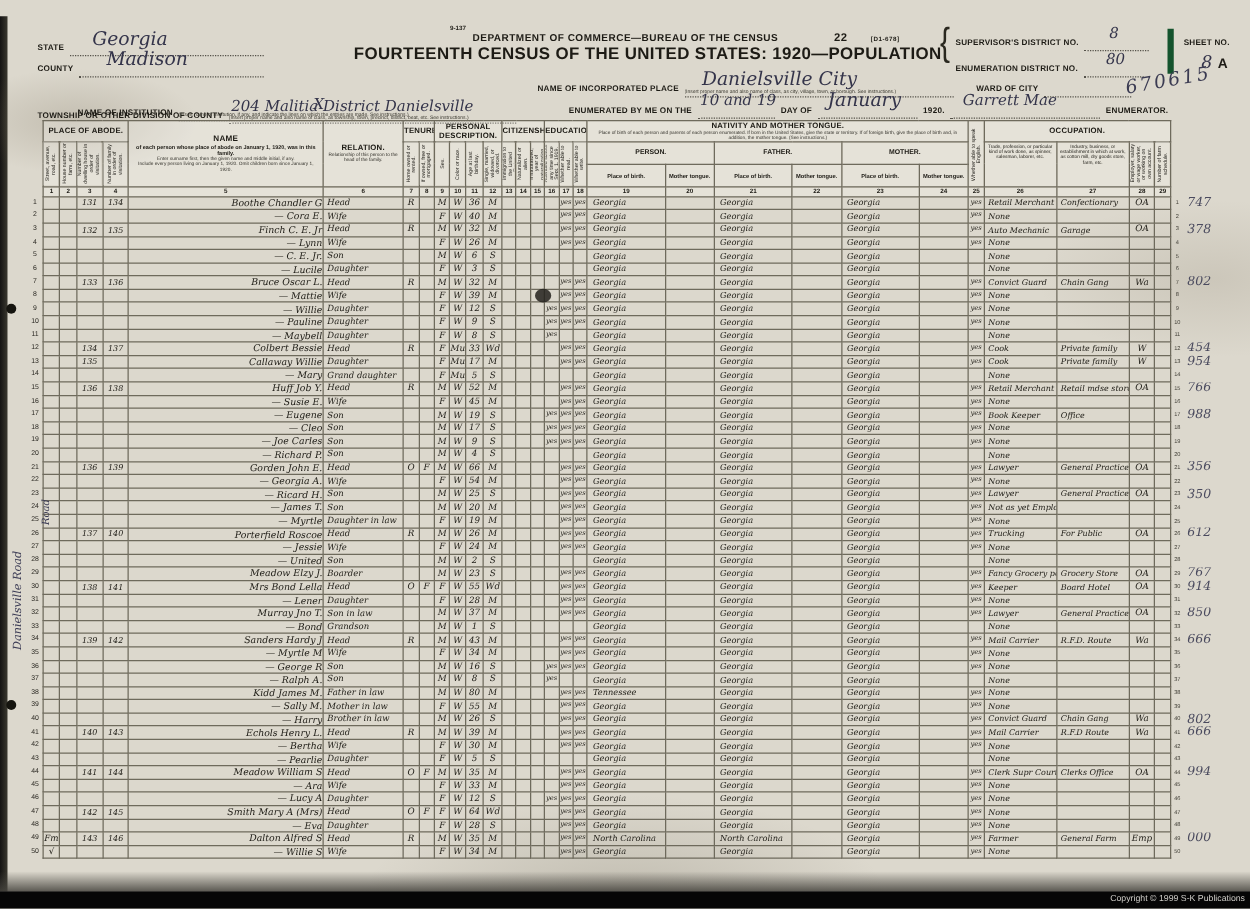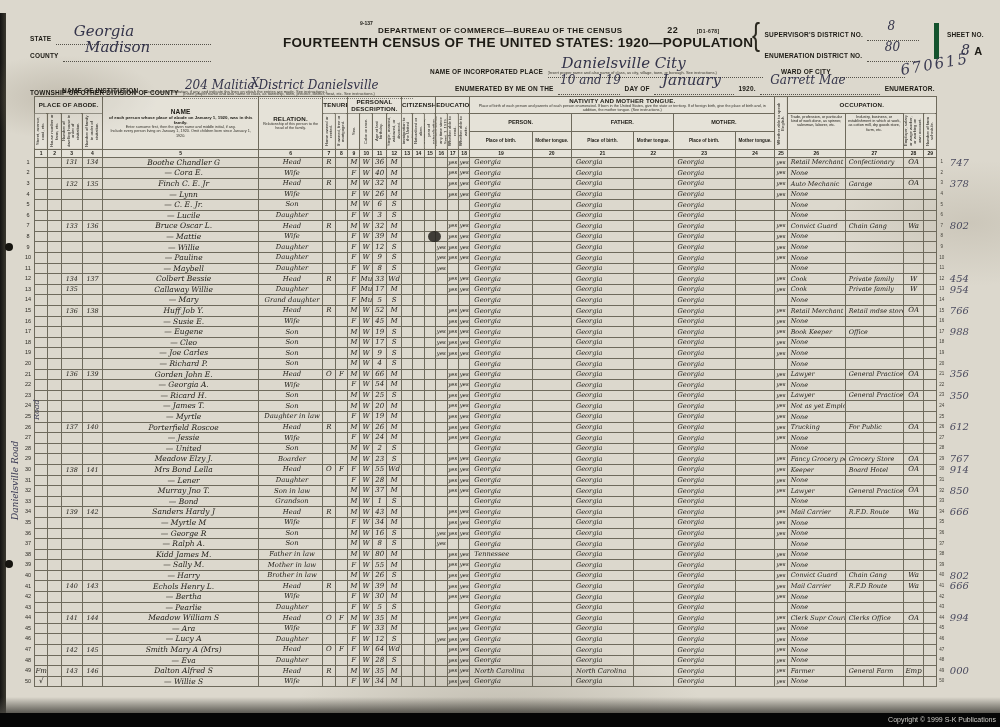--- a/index.html
+++ b/index.html
@@ -52,22 +52,22 @@
   .census .subg { font-size:5.5px; font-weight:bold; height:9px; }
   .census .pobt { font-size:4.6px; font-weight:bold; height:9px; }
   .census .num { font-size:5px; font-weight:bold; height:8px; }
   .census .v { writing-mode:vertical-rl; transform:rotate(180deg); font-size:4.2px; font-weight:normal;
                line-height:1.1; padding:1px 0; height:36px; max-height:36px; }
   .census .namehead .g { font-size:6.5px; }
   .census .desc { font-size:4.4px; font-weight:bold; line-height:1.15; padding:0 2px; }
   .census .desc2 { font-size:3.8px; font-weight:normal; line-height:1.15; padding:0 2px; color:#33312a; }
   .census .occdesc { font-size:3.8px; font-weight:normal; line-height:1.15; padding:1px; vertical-align:top; }
   .census tbody td { height:10.6px; font-size:7px; line-height:1; white-space:nowrap; }
-  .census tbody .nm { text-align:center; padding-left:6px; font-size:7.5px; }
-  .census tbody .rl { text-align:center; padding-left:3px; font-size:6.8px; }
+  .census tbody .nm { text-align:right; padding-left:6px; font-size:7.5px; }
+  .census tbody .rl { text-align:left; padding-left:3px; font-size:6.8px; }
   .census tbody .po { text-align:left; padding-left:4px; font-size:6.6px; }
   .census tbody .oc { text-align:left; padding-left:3px; font-size:6.4px; }
   .census tbody .sm { font-size:5.4px; }
   .census tbody .dwf { font-size:6.4px; }
   .census tbody .ln { font-size:5.5px; color:#2c2a24; font-style:normal; font-family:"Liberation Sans",sans-serif; }
   .census tbody .rln { font-size:4.5px; color:#44423a; font-style:normal; font-family:"Liberation Sans",sans-serif; }
   .census tbody .mgn { font-size:10px; color:#4a4a5e; text-align:left; padding-left:3px; }
   .census tr.fs td { border-top:1.5px solid #49463c; }
   .census tr.fs td.bl { border-top:none; }
 

